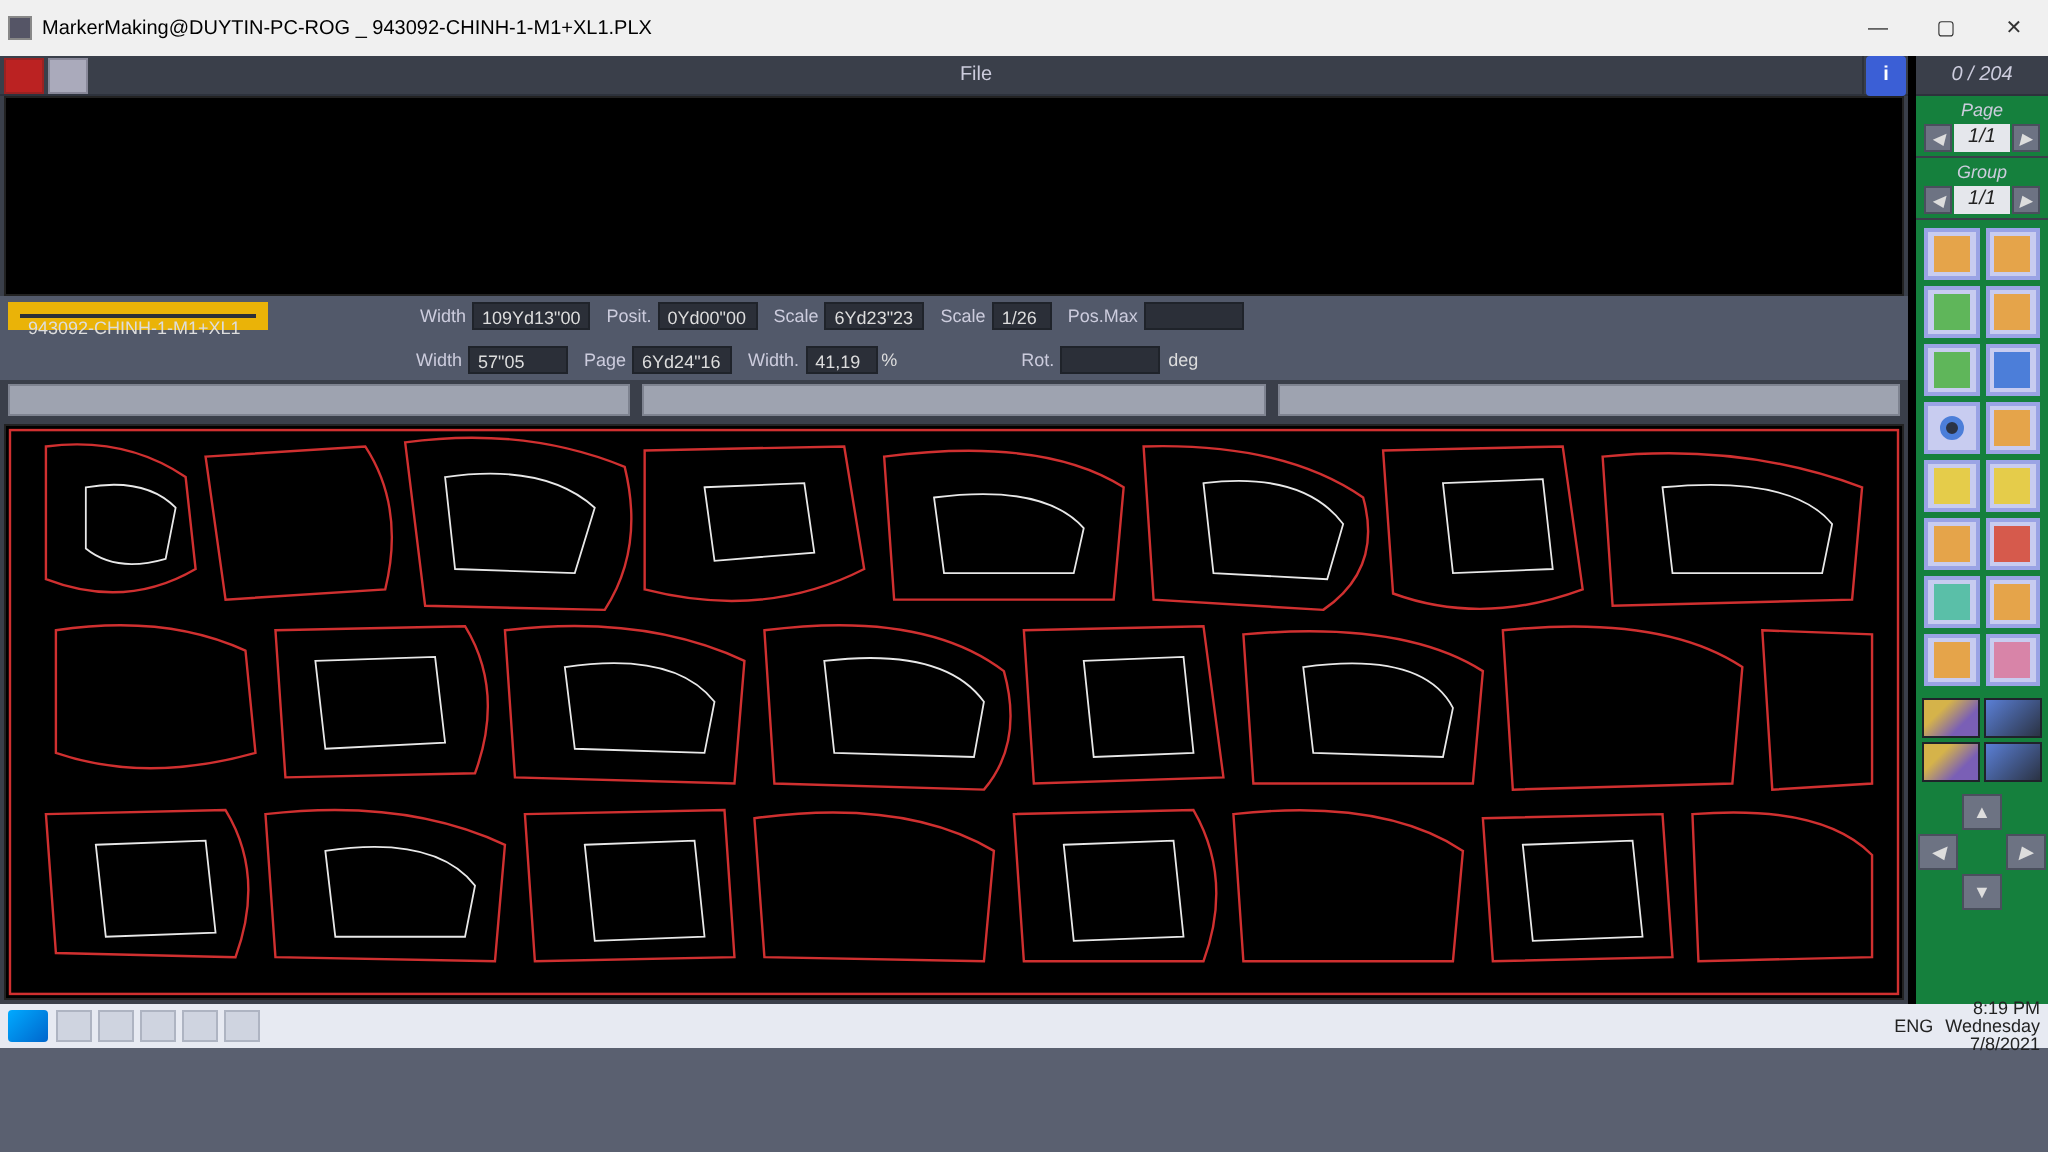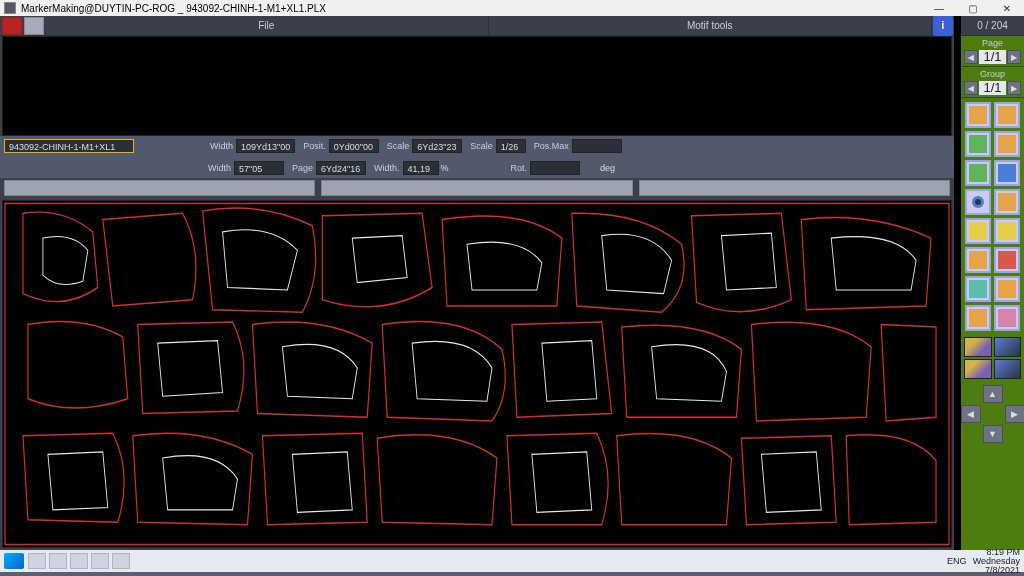--- a/index.html
+++ b/index.html
@@ -1,59 +1,59 @@
 <!DOCTYPE html>
 <html><head>
 <meta charset="utf-8">
 <style>
   * { margin:0; padding:0; box-sizing:border-box; font-family: Verdana, Geneva, sans-serif; }
   body { width:1024px; height:576px; background:#5a6070; overflow:hidden; color:#ddd; font-size:10px; }
 
   
-  .titlebar { height:16px; background:#f0f0f0; color:#000; display:flex; align-items:center; padding-left:4px; font-size:10px; }
+  .titlebar { height:28px; background:#f0f0f0; color:#000; display:flex; align-items:center; padding-left:4px; font-size:10px; }
   .titlebar .icon { width:12px; height:12px; background:#556; margin-right:5px; border:1px solid #888; }
   .titlebar .winbtns { margin-left:auto; display:flex; }
   .titlebar .winbtns div { width:34px; height:20px; display:flex; align-items:center; justify-content:center; color:#333; font-size:10px; }
 
   
-  .app { display:flex; height:534px; }
+  .app { display:flex; height:474px; }
   .main { flex:1; display:flex; flex-direction:column; background:#3a3f4a; }
-  .sidebar { width:70px; background:#4d7c0f; border-left:7px solid #000000; display:flex; flex-direction:column; }
+  .sidebar { width:70px; background:#15803d; border-left:4px solid #000000; display:flex; flex-direction:column;font-style:italic; }
 
   
   .menubar { height:20px; display:flex; background:#3a3f4a; border-bottom:1px solid #2d323c; }
   .menubar .redbtn { width:20px; height:18px; background:#b22; margin:1px 1px 1px 2px; border:1px solid #922; }
   .menubar .graybtn { width:20px; height:18px; background:#aab; margin:1px 1px; border:1px solid #889; }
   .menubar .menu { flex:1; text-align:center; line-height:20px; color:#ccd; border-right:1px solid #2d323c; font-size:10px; }
   .menubar .info { width:20px; height:20px; background:#3b5fd6; text-align:center; line-height:20px; font-weight:bold; color:#fff; border-radius:2px; margin:0 1px;}
 
   
   .strip1 { height:100px; background:#000; border:1px solid #222; margin:0 2px; }
 
   
   .infobar { display:flex; flex-wrap:wrap; gap:4px 8px; padding:3px 4px; background:#52596a; align-items:center; font-size:9px; }
   .infobar .pair { display:flex; align-items:center; }
   .infobar .pair label { color:#ccd; margin-right:3px; }
   .infobar .pair .val { background:#2b2f38; border:1px solid #1f232a; padding:1px 4px; min-width:50px; height:14px; line-height:12px; }
-  .namefield { background:#2b2f38; border:1px solid #eab308; padding:1px 4px; min-width:130px; height:14px; line-height:12px; }
+  .namefield { background:#2b2f38; border:6px solid #eab308; padding:1px 4px; min-width:130px; height:14px; line-height:12px; }
 
   .graybar { height:16px; display:flex; margin:2px 4px 4px; gap:6px; }
   .graybar div { flex:1; background:#9ea3b0; border:1px solid #7e8390; }
 
   
   .canvas { flex:1; background:#000; margin:0 2px 2px 2px; border:1px solid #222; position:relative; overflow:hidden; }
   .marker-svg { position:absolute; inset:0; width:100%; height:100%; }
 
   
   .side-counter { height:20px; line-height:20px; text-align:center; background:#3a3f4a; color:#ccd; font-size:10px; border-bottom:1px solid #2d323c; }
   .side-section { padding:2px 3px; border-bottom:1px solid #3a3f4a; }
   .side-section .lbl { text-align:center; font-size:9px; color:#ccd; margin-bottom:2px; }
   .pager { display:flex; align-items:center; justify-content:center; gap:1px; }
   .pager .arrow { width:14px; height:14px; background:#6d7383; display:flex; align-items:center; justify-content:center; font-size:8px; border:1px solid #4a4f5d;}
-  .pager .pg { width:28px; height:14px; background:#e5e7ec; color:#222; text-align:center; font-size:13px; line-height:14px; }
+  .pager .pg { width:28px; height:14px; background:#e5e7ec; color:#222; text-align:center; font-size:10px; line-height:14px; }
 
   .toolgrid { display:grid; grid-template-columns:1fr 1fr; gap:3px; padding:4px 4px; }
   .toolbtn { height:26px; border:2px solid #9aa3e5; background:#c8ccf0; display:flex; align-items:center; justify-content:center; }
   .toolbtn .inner { width:18px; height:18px; }
   .inner.orange{background:#e5a44a;} .inner.green{background:#5fb65a;}
   .inner.blue{background:#4c7ed9;} .inner.dark{background:#2b3344;}
   .inner.yellow{background:#e5cc4a;} .inner.red{background:#d65a4c;}
   .inner.pink{background:#d884a8;} .inner.teal{background:#5abfa8;}
 
   .previewgrid { display:grid; grid-template-columns:1fr 1fr; gap:2px; padding:2px 3px; }
@@ -85,21 +85,20 @@
   </div>
 </div>
 
 <div class="app">
   <div class="main">
 
     <div class="menubar">
       <div class="redbtn"></div>
       <div class="graybtn"></div>
       <div class="menu">File</div>
-      <div class="menu">Motif tools</div>
       <div class="info">i</div>
     </div>
 
     <div class="strip1"></div>
 
     <div class="infobar">
       <div class="namefield">943092-CHINH-1-M1+XL1</div>
       <div style="width:60px"></div>
       <div class="pair">
           <label>Width</label>
@@ -134,21 +133,21 @@
         </div>
       <div class="pair">
           <label>Width.</label>
           <div class="val" style="min-width:36px">41,19</div>
           <span style="margin-left:2px">%</span>
         </div>
       <div style="width:46px"></div>
       <div class="pair">
           <label>Rot.</label>
           <div class="val"></div>
-          <span style="margin-left:20px">deg</span>
+          <span style="margin-left:4px">deg</span>
         </div>
     </div>
 
     <div class="graybar">
       <div></div>
         <div></div>
         <div></div>
     </div>
 
     <div class="canvas">

